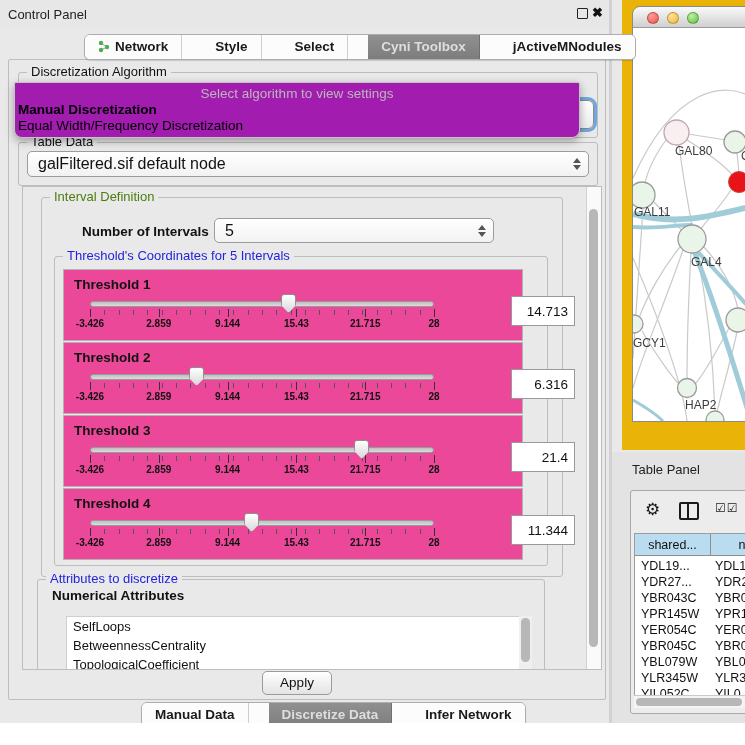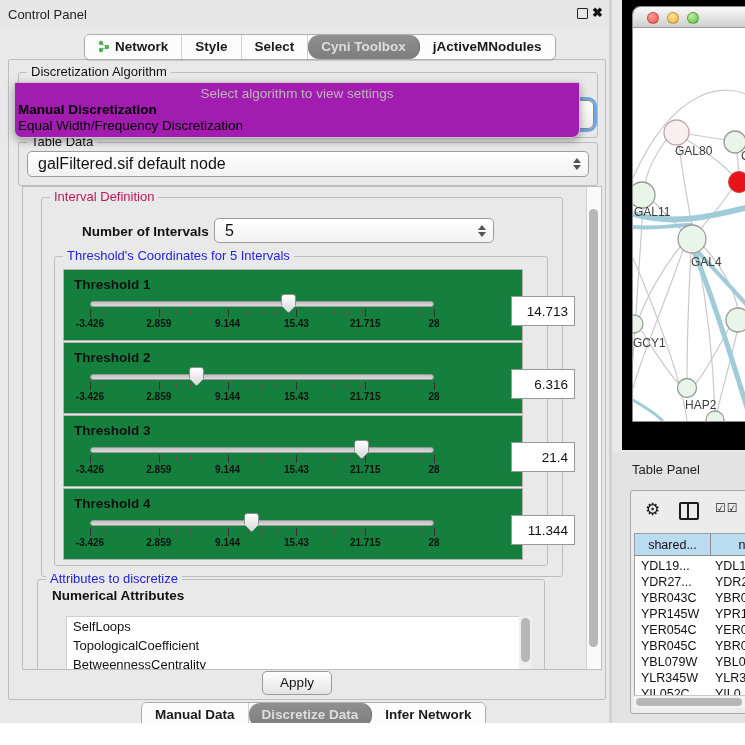--- a/index.html
+++ b/index.html
@@ -8,31 +8,31 @@
   
   #cp-titlebar{position:absolute;left:0;top:0;width:610px;height:28px;background:#e7e7e7;}
   #cp-title{position:absolute;left:8px;top:7px;font-size:13px;color:#222;}
   #cp-float{position:absolute;left:577px;top:8px;width:9px;height:9px;border:1.5px solid #222;border-radius:1px;}
   #cp-close{position:absolute;left:592px;top:5px;font-size:13px;font-weight:bold;color:#111;}
   #left-panel-border{position:absolute;left:8px;top:59px;width:596px;height:639px;
       border:1px solid #bdbdbd;background:#e9e9e9;border-radius:2px;}
   #left-edge{position:absolute;left:609px;top:0;width:3px;height:745px;background:#d2d2d2;}
   
   .tabbar{position:absolute;display:flex;background:#fcfcfc;border:1px solid #adadad;
-      border-radius:6px;overflow:hidden;box-shadow:0 1px 1px rgba(0,0,0,.15);z-index:5;}
+      border-radius:6px;overflow:hidden;box-shadow:0 1px 1px rgba(0,0,0,.15);z-index:5;gap:20px;}
   .tab{padding:4px 13px 5px 13px;font-size:13.5px;font-weight:bold;color:#1a1a1a;background:#fcfcfc;
       border-right:1px solid #cfcfcf;display:flex;align-items:center;gap:5px;white-space:nowrap;}
   .tab:last-child{border-right:none;justify-content:flex-end;}
-  .tab.selected{background:linear-gradient(#909090,#7d7d7d);color:#dedede;border-right-color:#6f6f6f;border-radius:11px;}
+  .tab.selected{background:linear-gradient(#909090,#7d7d7d);color:#dedede;border-right-color:#6f6f6f;}
   #top-tabs{left:84px;top:34px;}
   #bottom-tabs{left:141px;top:702px;}
   
   .group{position:absolute;border:1px solid #bdbdbd;border-radius:3px;}
   .group-title{position:absolute;top:-9px;left:8px;background:#e9e9e9;padding:0 4px;font-size:13px;}
-  .gt-green{color:#be185d;}
+  .gt-green{color:#4d7c0f;}
   .gt-blue{color:#2323dd;}
   
   .combo{position:absolute;background:linear-gradient(#ffffff,#f2f2f2);border:1px solid #9c9c9c;
       border-radius:5px;font-size:16px;display:flex;align-items:center;padding-left:10px;box-sizing:border-box;}
   .updown{position:absolute;right:7px;top:50%;transform:translateY(-50%);display:flex;flex-direction:column;gap:2px;}
   .updown i{display:block;width:0;height:0;border-left:4px solid transparent;border-right:4px solid transparent;}
   .updown .up{border-bottom:5px solid #555;}
   .updown .down{border-top:5px solid #555;}
   
   #algo-popup{position:absolute;left:14px;top:82px;width:564px;height:54px;background:#a21caf;
@@ -43,21 +43,21 @@
   #algo-opt1{top:35px;}
   #algo-combo-sliver{position:absolute;left:556px;top:100px;width:36px;height:27px;border-radius:6px;
       background:linear-gradient(#ffffff,#ededed);border:1px solid #8a8a8a;
       box-shadow:0 0 0 3px rgba(100,160,220,.9);z-index:4;}
   
   #scroll-area{position:absolute;left:22px;top:186px;width:578px;height:482px;border:1px solid #bdbdbd;
       background:#e9e9e9;overflow:hidden;}
   .vscroll{position:absolute;background:#fafafa;border-left:1px solid #d0d0d0;}
   .vthumb{position:absolute;left:2px;width:9px;border-radius:5px;background:#b7b7b7;}
   
-  .thr-box{position:absolute;left:8px;width:458px;height:70px;border:1px solid #b3b3b3;background:#15803d;}
+  .thr-box{position:absolute;left:8px;width:458px;height:70px;border:1px solid #b3b3b3;background:#ec4899;}
   .thr-label{position:absolute;left:10px;top:7px;font-weight:bold;font-size:13.5px;}
   .track{position:absolute;left:26px;top:31px;width:344px;height:6px;border-radius:3px;
       background:linear-gradient(#bfbfbf,#dcdcdc);border:1px solid #9a9a9a;box-sizing:border-box;}
   .minor-ticks{position:absolute;left:26px;top:40px;width:345px;height:5px;
       background:repeating-linear-gradient(to right,#555 0 1px,transparent 1px 14.33px);}
   .major-tick{position:absolute;top:39px;width:1px;height:8px;background:#333;}
   .tick-lbl{position:absolute;top:48px;transform:translateX(-50%);font-size:10px;font-weight:bold;color:#111;}
   .thumb{position:absolute;top:24px;width:15px;height:19px;background:linear-gradient(#ffffff,#d8d8d8);
       border:1px solid #8f8f8f;box-sizing:border-box;border-radius:3px;
       clip-path:polygon(0 0,100% 0,100% 58%,50% 100%,0 58%);}
@@ -66,21 +66,21 @@
   
   #attr-list{position:absolute;left:28px;top:36px;width:452px;height:54px;background:#ffffff;
       border:1px solid #cfcfcf;overflow:hidden;font-size:13px;}
   #attr-list div{line-height:19px;padding-left:6px;}
   #attr-scroll{position:absolute;left:481px;top:36px;width:13px;height:54px;background:#efefef;}
   #attr-thumb{position:absolute;left:2px;top:2px;width:9px;height:44px;border-radius:5px;background:#b7b7b7;}
   
   #apply-btn{position:absolute;left:262px;top:671px;width:68px;height:22px;border:1px solid #9b9b9b;border-radius:5px;
       background:linear-gradient(#ffffff,#e3e3e3);font-size:13.5px;text-align:center;line-height:21px;z-index:3;}
   
-  #net-frame{position:absolute;left:622px;top:0;width:123px;height:450px;background:#000000;}
+  #net-frame{position:absolute;left:622px;top:0;width:123px;height:450px;background:#eab308;}
   #net-window{position:absolute;left:10px;top:6px;width:120px;height:414px;border-radius:8px 0 0 0;
       overflow:hidden;border:1px solid #8a8a8a;}
   #net-titlebar{position:absolute;left:0;top:0;width:100%;height:20px;
       background:linear-gradient(#fafafa,#cfcfcf);border-bottom:1px solid #9a9a9a;}
   .traffic{position:absolute;top:4.5px;width:12px;height:12px;border-radius:50%;border:1px solid rgba(0,0,0,.25);box-sizing:border-box;}
   #tl-red{left:14px;background:radial-gradient(circle at 35% 30%,#ff9d97,#f1514a);}
   #tl-yellow{left:34px;background:radial-gradient(circle at 35% 30%,#ffe39a,#f5b52e);}
   #tl-green{left:54px;background:radial-gradient(circle at 35% 30%,#c0f0a0,#59c03f);}
   #net-canvas{position:absolute;left:0;top:21px;width:120px;height:393px;background:#ffffff;}
   #net-canvas text{fill:#3c3c3c;font-size:12px;font-family:"Liberation Sans",sans-serif;}
@@ -260,22 +260,22 @@
           <div class="val-box">11.344</div>
         </div>
       </div>
     </div>
 
     <div class="group" style="left:14px;top:392px;width:506px;height:104px;">
       <span class="group-title gt-blue">Attributes to discretize</span>
       <span style="position:absolute;left:14px;top:8px;font-weight:bold;font-size:13.5px;">Numerical Attributes</span>
       <div id="attr-list">
         <div>SelfLoops</div>
+        <div>BetweennessCentrality</div>
         <div>TopologicalCoefficient</div>
-        <div>BetweennessCentrality</div>
       </div>
       <div id="attr-scroll">
           <div id="attr-thumb"></div>
         </div>
     </div>
 
     <div class="vscroll" style="right:0;top:0;width:14px;height:482px;">
       <div class="vthumb" style="top:22px;height:438px;"></div>
     </div>
   </div>

